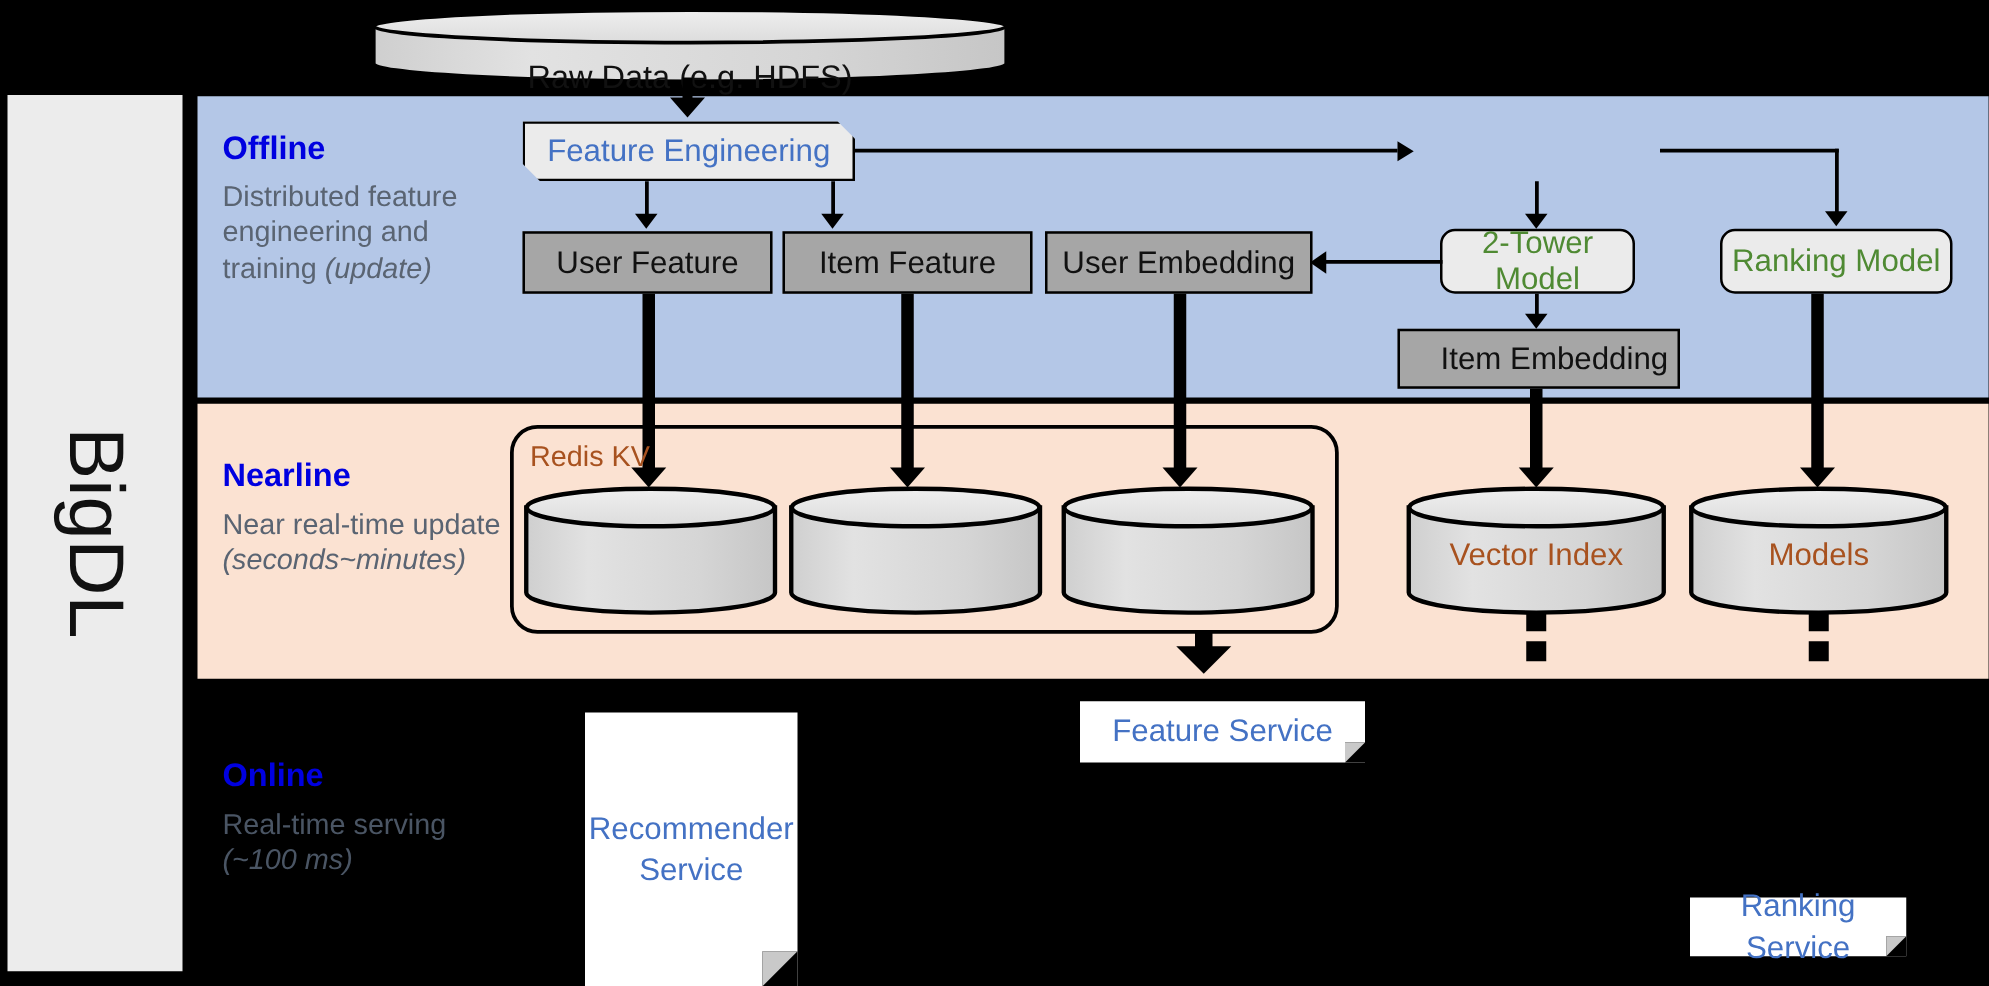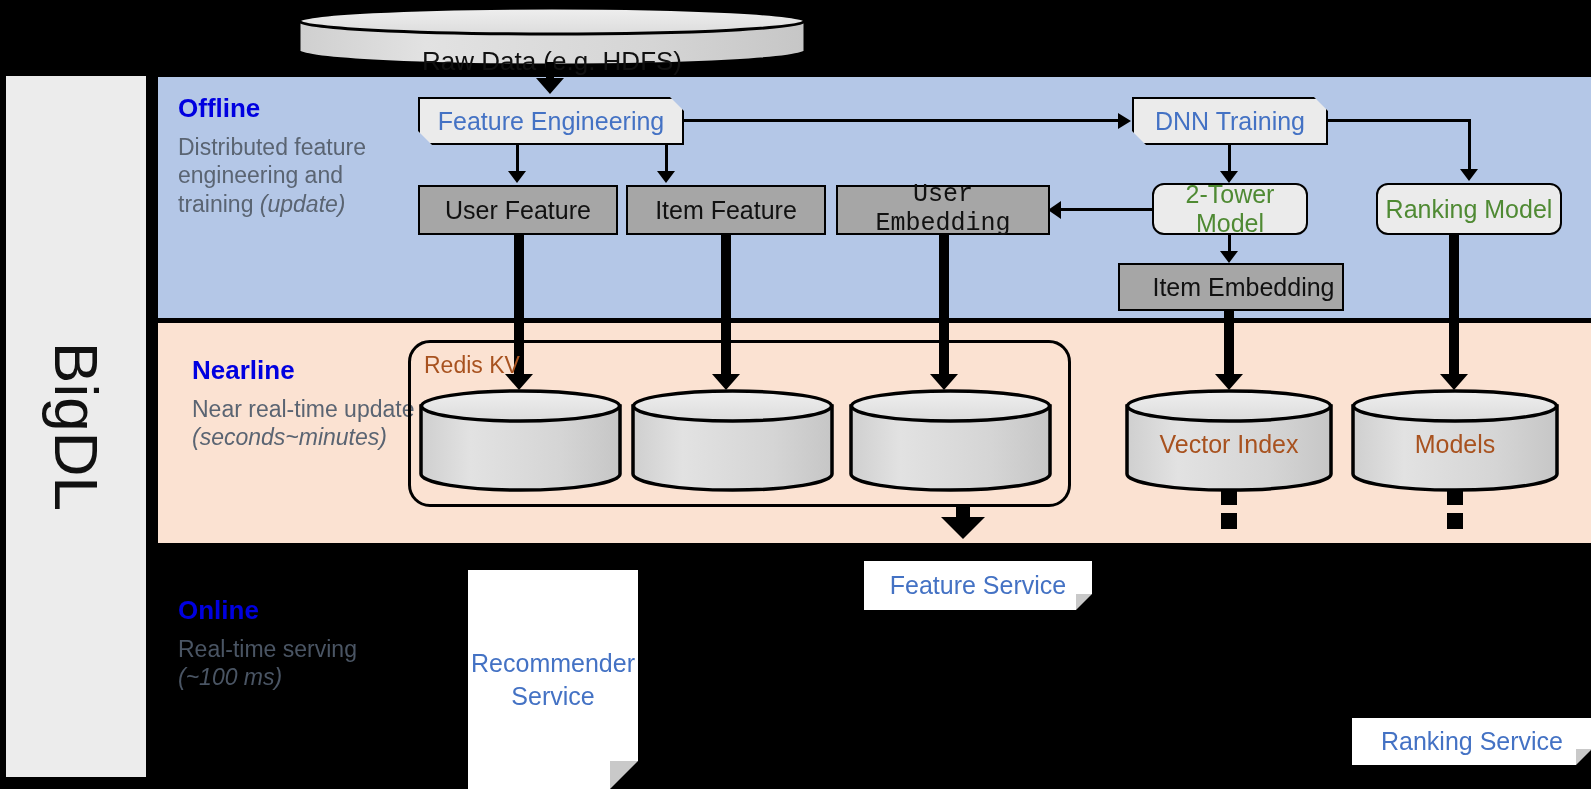--- a/index.html
+++ b/index.html
@@ -10,26 +10,26 @@
   .band{position:absolute;}
   #band-offline{left:158px;top:77px;width:1433px;height:241px;background:#b4c7e7;}
   #band-nearline{left:158px;top:323px;width:1433px;height:220px;background:#fbe2d2;}
 
   #bigdl-panel{position:absolute;left:6px;top:76px;width:140px;height:701px;
       background:#ececec;display:flex;align-items:center;justify-content:center;}
   #bigdl-label{transform:rotate(90deg);white-space:nowrap;font-size:62px;color:#111;
       letter-spacing:0px;font-family:"Liberation Sans","DejaVu Sans",sans-serif;}
 
   
-  .phase{position:absolute;}
+  .phase{position:absolute;margin-top:10px;}
   .phase-title{font-size:26px;color:#0000e0;font-weight:600;line-height:1.1;}
   .phase-desc{font-size:23px;color:#5a6472;line-height:1.25;margin-top:10px;}
   .phase-desc i{font-style:italic;}
   #phase-offline{left:178px;top:94px;width:215px;}
-  #phase-nearline{left:192px;top:356px;width:230px;}
+  #phase-nearline{left:178px;top:356px;width:230px;}
   #phase-online{left:178px;top:596px;width:230px;}
   #phase-online .phase-desc{color:#4a5564;}
 
   
   .node{position:absolute;box-sizing:border-box;display:flex;align-items:center;
         justify-content:center;text-align:center;line-height:1.15;}
 
   .gray-box{background:#a6a6a6;border:2.5px solid #000;color:#111;font-size:25px;}
 
   .flag-box{background:#ebebeb;border:2.5px solid #000;color:#4472c4;font-size:25px;
@@ -116,34 +116,31 @@
     <div class="cyl-label" style="top:17px;color:#111;font-size:26px;margin-top:24px;">Raw Data (e.g. HDFS)</div>
   </div>
 
   <div class="tline" style="left:546px;top:62px;width:8px;height:22px;"></div>
   <div class="arrowhead-d fat" style="left:536px;top:78px;"></div>
 
   <div class="node flag-box" style="left:418px;top:97px;width:266px;height:48px;">
     <span class="flagwrap">Feature Engineering</span>
   </div>
 
-  <div class="node flag-box" style="left:1132px;top:97px;width:196px;height:48px;">
-    <span class="flagwrap">DNN Training</span>
-  </div>
 
   <div class="line" style="left:684px;top:119px;width:434px;height:3px;"></div>
   <div class="arrowhead-r" style="left:1118px;top:113px;"></div>
 
   <div class="node gray-box" style="left:418px;top:185px;width:200px;height:50px;">
     <span>User Feature</span>
   </div>
   <div class="node gray-box" style="left:626px;top:185px;width:200px;height:50px;">
     <span>Item Feature</span>
   </div>
-  <div class="node gray-box" style="left:836px;top:185px;width:214px;height:50px;font-family:Liberation Mono, monospace;">
+  <div class="node gray-box" style="left:836px;top:185px;width:214px;height:50px;">
     <span>User Embedding</span>
   </div>
 
   <div class="line" style="left:516px;top:145px;width:3px;height:28px;"></div>
   <div class="arrowhead-d" style="left:508px;top:171px;"></div>
 
   <div class="line" style="left:665px;top:145px;width:3px;height:28px;"></div>
   <div class="arrowhead-d" style="left:657px;top:171px;"></div>
 
   <div class="node round-box" style="left:1152px;top:183px;width:156px;height:52px;">
@@ -237,18 +234,18 @@
     <div>Service</div>
     <div class="fold" style="border-left-width:28px;border-bottom-width:28px;"></div>
   </div>
 
   <div class="doc" style="left:864px;top:561px;width:228px;height:49px;">
     <span>Feature Service</span>
     <div class="fold"></div>
   </div>
 
 
-  <div class="doc" style="left:1352px;top:718px;width:240px;height:47px;">
+  <div class="doc" style="left:1352px;top:718px;width:173px;height:47px;">
     <span>Ranking Service</span>
     <div class="fold"></div>
   </div>
 
 </div>
 
 </body></html>

